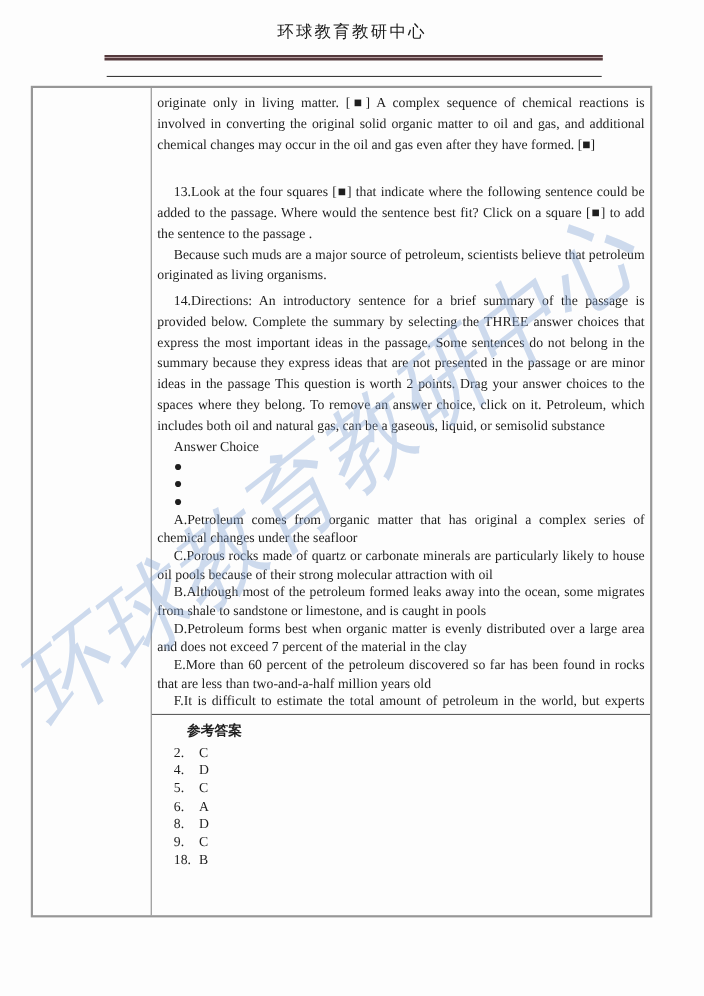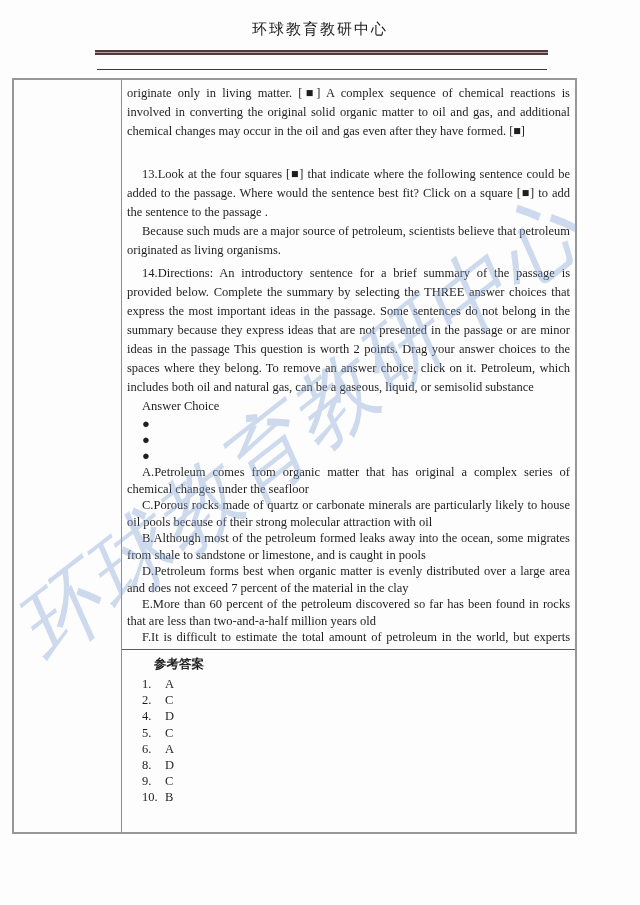--- a/index.html
+++ b/index.html
@@ -26,21 +26,21 @@
   
   .watermark {
     position:absolute; left:28px; top:598px;
     transform:rotate(-38deg); transform-origin:0 50%;
     font-size:84px; line-height:88px; white-space:nowrap;
     color:rgba(138,170,214,0.42); letter-spacing:2px;
     z-index:3; pointer-events:none; font-style:italic;
   }
   
   .doc-table {
-    position:absolute; left:12px; top:78px; width:565px; height:756px;
+    position:absolute; left:28px; top:78px; width:565px; height:756px;
     border:2px solid #979797; box-sizing:border-box;
     display:flex; z-index:2; background:transparent;
   }
   .col-left { width:107px; border-right:1px solid #8d8d8d; }
   .col-right { flex:1; display:flex; flex-direction:column; min-width:0; }
   .row-content {
     height:570px; box-sizing:border-box; overflow:hidden;
     border-bottom:1px solid #5e5e5e;
     padding:4px 5px 0 5px;
     font-size:12.5px; line-height:19px;
@@ -91,24 +91,23 @@
       <p class="choice">A.Petroleum comes from organic matter that has original a complex series of chemical changes under the seafloor</p>
       <p class="choice">C.Porous rocks made of quartz or carbonate minerals are particularly likely to house oil pools because of their strong molecular attraction with oil</p>
       <p class="choice">B.Although most of the petroleum formed leaks away into the ocean, some migrates from shale to sandstone or limestone, and is caught in pools</p>
       <p class="choice">D.Petroleum forms best when organic matter is evenly distributed over a large area and does not exceed 7 percent of the material in the clay</p>
       <p class="choice">E.More than 60 percent of the petroleum discovered so far has been found in rocks that are less than two-and-a-half million years old</p>
       <p class="choice">F.It is difficult to estimate the total amount of petroleum in the world, but experts believe that 1,500-3,000 billion barrels will eventually be discovered</p>
     </div>
 
     <div class="row-answers">
       <p class="ak-title">参考答案</p>
-      <div class="ans-row"><span class="ans-num">1.</span><span>A</span></div>
       <div class="ans-row"><span class="ans-num">2.</span><span>C</span></div>
       <div class="ans-row"><span class="ans-num">4.</span><span>D</span></div>
       <div class="ans-row"><span class="ans-num">5.</span><span>C</span></div>
       <div class="ans-row"><span class="ans-num">6.</span><span>A</span></div>
       <div class="ans-row"><span class="ans-num">8.</span><span>D</span></div>
       <div class="ans-row"><span class="ans-num">9.</span><span>C</span></div>
-      <div class="ans-row"><span class="ans-num">10.</span><span>B</span></div>
+      <div class="ans-row"><span class="ans-num">18.</span><span>B</span></div>
     </div>
 
   </div>
 </div>
 
 </body></html>

